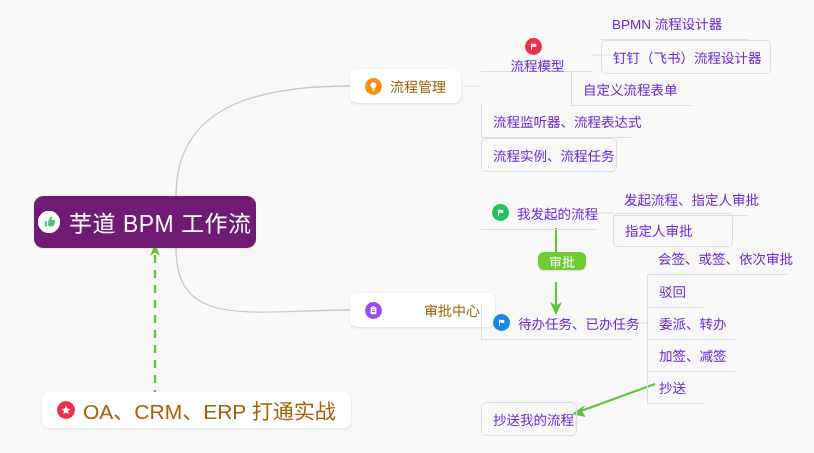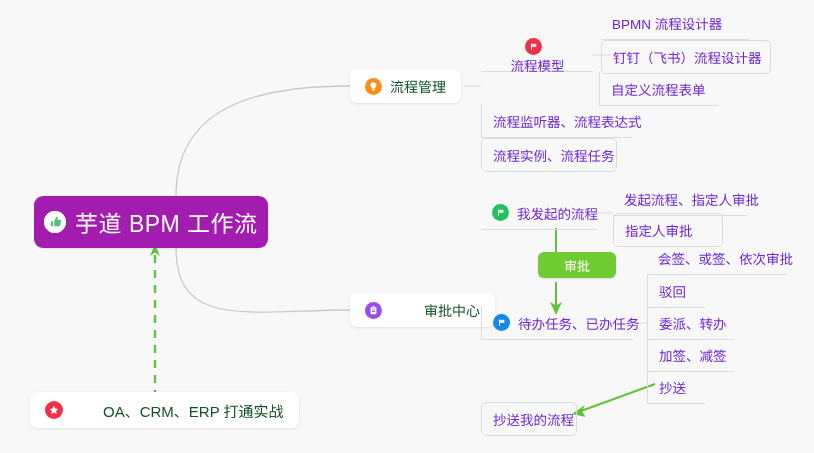--- a/index.html
+++ b/index.html
@@ -12,39 +12,39 @@
     position:relative;
     -webkit-font-smoothing:antialiased;
   }
   #canvas{position:absolute;inset:0;width:814px;height:453px;}
   svg.links{position:absolute;left:0;top:0;width:814px;height:453px;pointer-events:none;}
 
   .node{position:absolute;box-sizing:border-box;display:flex;align-items:center;}
 
   
   .root{
-    background:#a21caf;
+    background:#701a75;
     border-radius:9px;
     color:#ffffff;
     font-size:23px;
-    padding:0 10px;
+    padding:0 4px;
     height:52px;
     box-shadow:0 1px 2px rgba(0,0,0,.10);
     letter-spacing:.5px;
   }
   .root .label{white-space:nowrap;}
 
   
   .card{
     background:#ffffff;
     border-radius:7px;
     height:34px;
     padding:0 15px;
     font-size:14px;
-    color:#14532d;
+    color:#a16207;
     box-shadow:0 1px 3px rgba(0,0,0,.10);
     white-space:nowrap;
   }
 
   
   .leaf{
     font-size:13.5px;
     color:#6d28d9;
     height:34px;
     padding:0 10px 0 11px;
@@ -75,22 +75,22 @@
   .ic-blue{background:#1787e8;}
   .ic-star{background:#f0304a;width:18px;height:18px;}
 
   
   .tag{
     position:absolute;
     background:#6ecc32;
     border-radius:6px;
     color:#ffffff;
     font-size:13px;
-    height:26px;
-    padding:0 26px;
+    height:18px;
+    padding:0 11px;
     display:flex;align-items:center;justify-content:center;
     box-shadow:0 1px 2px rgba(0,0,0,.12);
     white-space:nowrap;
   }
 </style>
 </head>
 <body>
 
 <div id="canvas">
 
@@ -183,21 +183,21 @@
   </div>
 
   <div class="node leaf u" style="left:601px;top:6px;width:148px;">
     <span>BPMN 流程设计器</span>
   </div>
 
   <div class="node leaf box" style="left:601px;top:40px;width:170px;">
     <span>钉钉（飞书）流程设计器</span>
   </div>
 
-  <div class="node leaf u lb" style="left:599px;top:72px;width:120px;">
+  <div class="node leaf u lb" style="left:571px;top:72px;width:120px;">
     <span>自定义流程表单</span>
   </div>
 
   <div class="node leaf u" style="left:481px;top:196px;width:116px;">
     <span class="ic ic-green">
       <svg width="11" height="11" viewBox="0 0 11 11">
         <rect x="3" y="2.4" width="1" height="6.4" rx=".4" fill="#ffffff"></rect>
         <path d="M4.2 2.8h4.1v3.1H4.2z" fill="#ffffff"></path>
       </svg>
     </span>
@@ -215,21 +215,21 @@
   </div>
 
   <div class="node leaf box" style="left:481px;top:402px;width:96px;">
     <span>抄送我的流程</span>
   </div>
 
   <div class="node leaf u" style="left:613px;top:182px;width:134px;">
     <span>发起流程、指定人审批</span>
   </div>
 
-  <div class="node leaf box" style="left:613px;top:213px;width:110px;">
+  <div class="node leaf box" style="left:613px;top:213px;width:120px;">
     <span>指定人审批</span>
   </div>
 
   <div class="node leaf u" style="left:647px;top:241px;width:140px;">
     <span>会签、或签、依次审批</span>
   </div>
 
   <div class="node leaf u lb" style="left:647px;top:274px;width:58px;">
     <span>驳回</span>
   </div>
@@ -243,21 +243,21 @@
   </div>
 
   <div class="node leaf u lb" style="left:647px;top:370px;width:58px;">
     <span>抄送</span>
   </div>
 
   <div class="tag" style="left:538px;top:252px;">
     <span>审批</span>
   </div>
 
-  <div class="node card" style="left:30px;top:392px;height:36px;font-size:15px;gap:32px;">
+  <div class="node card" style="left:42px;top:392px;height:36px;font-size:21px;">
     <span class="ic ic-star">
       <svg width="12" height="12" viewBox="0 0 12 12">
         <path d="M6 1.8l1.3 2.7 3 .4-2.2 2.1.5 3L6 8.6 3.4 10l.5-3-2.2-2.1 3-.4z" fill="#ffffff"></path>
       </svg>
     </span>
     <span>OA、CRM、ERP 打通实战</span>
   </div>
 
 </div>
 

